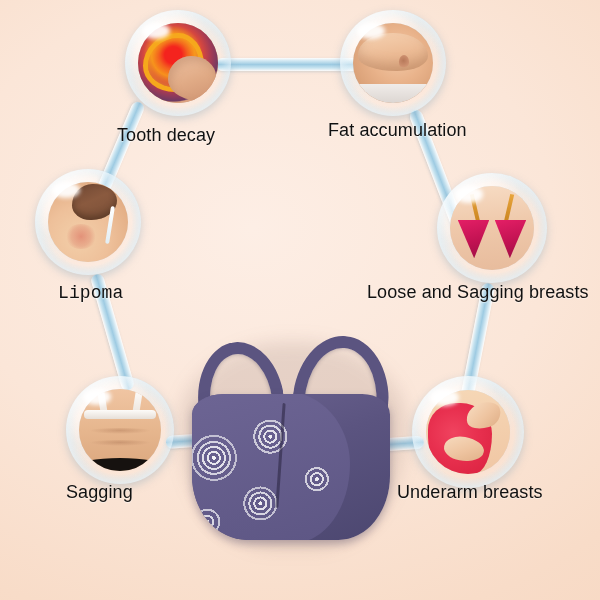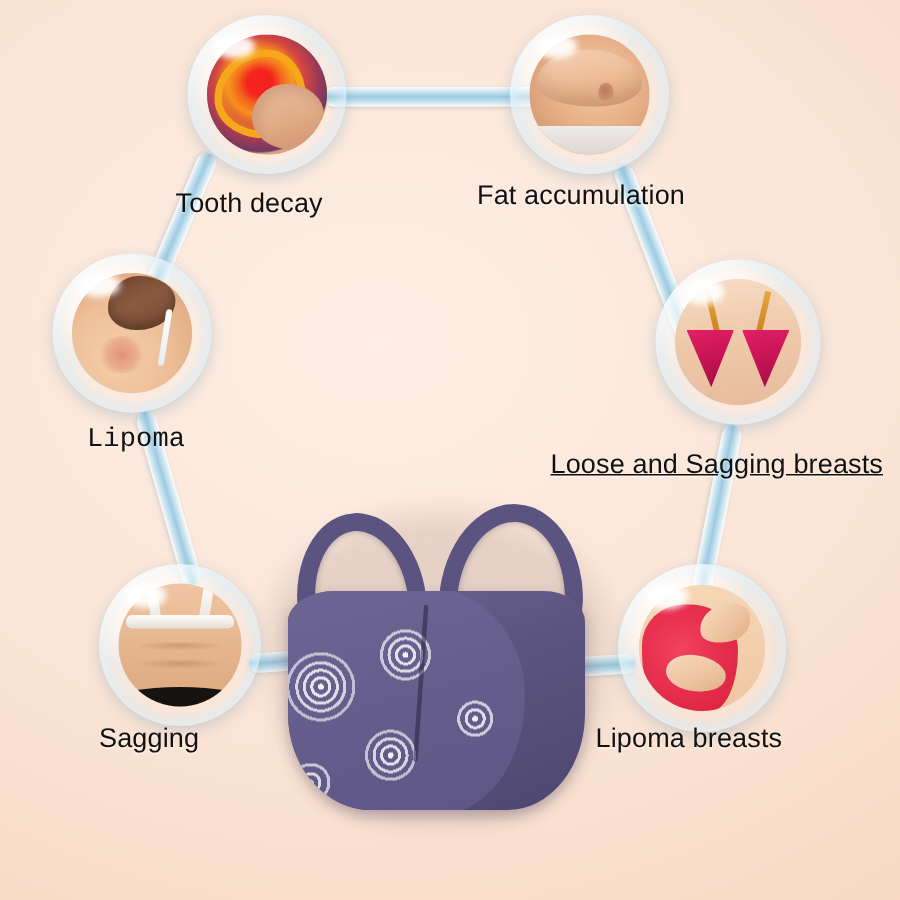--- a/index.html
+++ b/index.html
@@ -245,21 +245,21 @@
 
   <div class="bubble" style="left:340px;top:10px;width:106px;height:106px;">
     <div class="lens" style="left:13px;top:13px;width:80px;height:80px;">
       <div class="photo p-belly">
         <div class="roll"></div>
         <div class="navel"></div>
         <div class="waistband"></div>
       </div>
     </div>
   </div>
-  <div class="label" style="left:318px;top:120px;">Fat accumulation</div>
+  <div class="label" style="left:328px;top:120px;">Fat accumulation</div>
 
   <div class="bubble" style="left:35px;top:169px;width:106px;height:106px;">
     <div class="lens" style="left:13px;top:13px;width:80px;height:80px;">
       <div class="photo p-lipoma">
         <div class="fingers"></div>
         <div class="rash"></div>
         <div class="needle"></div>
       </div>
     </div>
   </div>
@@ -268,21 +268,21 @@
   <div class="bubble" style="left:437px;top:173px;width:110px;height:110px;">
     <div class="lens" style="left:13px;top:13px;width:84px;height:84px;">
       <div class="photo p-bikini">
         <div class="strapL"></div>
         <div class="strapR"></div>
         <div class="cupL"></div>
         <div class="cupR"></div>
       </div>
     </div>
   </div>
-  <div class="label" style="left:367px;top:299px;text-decoration:underline;">Loose and Sagging breasts</div>
+  <div class="label" style="left:367px;top:282px;">Loose and Sagging breasts</div>
 
   <div class="bubble" style="left:66px;top:376px;width:108px;height:108px;">
     <div class="lens" style="left:13px;top:13px;width:82px;height:82px;">
       <div class="photo p-back">
         <div class="strapL"></div>
         <div class="strapR"></div>
         <div class="braband"></div>
         <div class="fold" style="top:48%;"></div>
         <div class="fold" style="top:62%;"></div>
         <div class="dark"></div>
@@ -293,15 +293,15 @@
 
   <div class="bubble" style="left:412px;top:376px;width:112px;height:112px;">
     <div class="lens" style="left:14px;top:14px;width:84px;height:84px;">
       <div class="photo p-pain">
         <div class="torso"></div>
         <div class="handA"></div>
         <div class="handB"></div>
       </div>
     </div>
   </div>
-  <div class="label" style="left:397px;top:482px;">Lipoma breasts</div>
+  <div class="label" style="left:397px;top:482px;">Underarm breasts</div>
 
 </div>
 
 </body></html>

